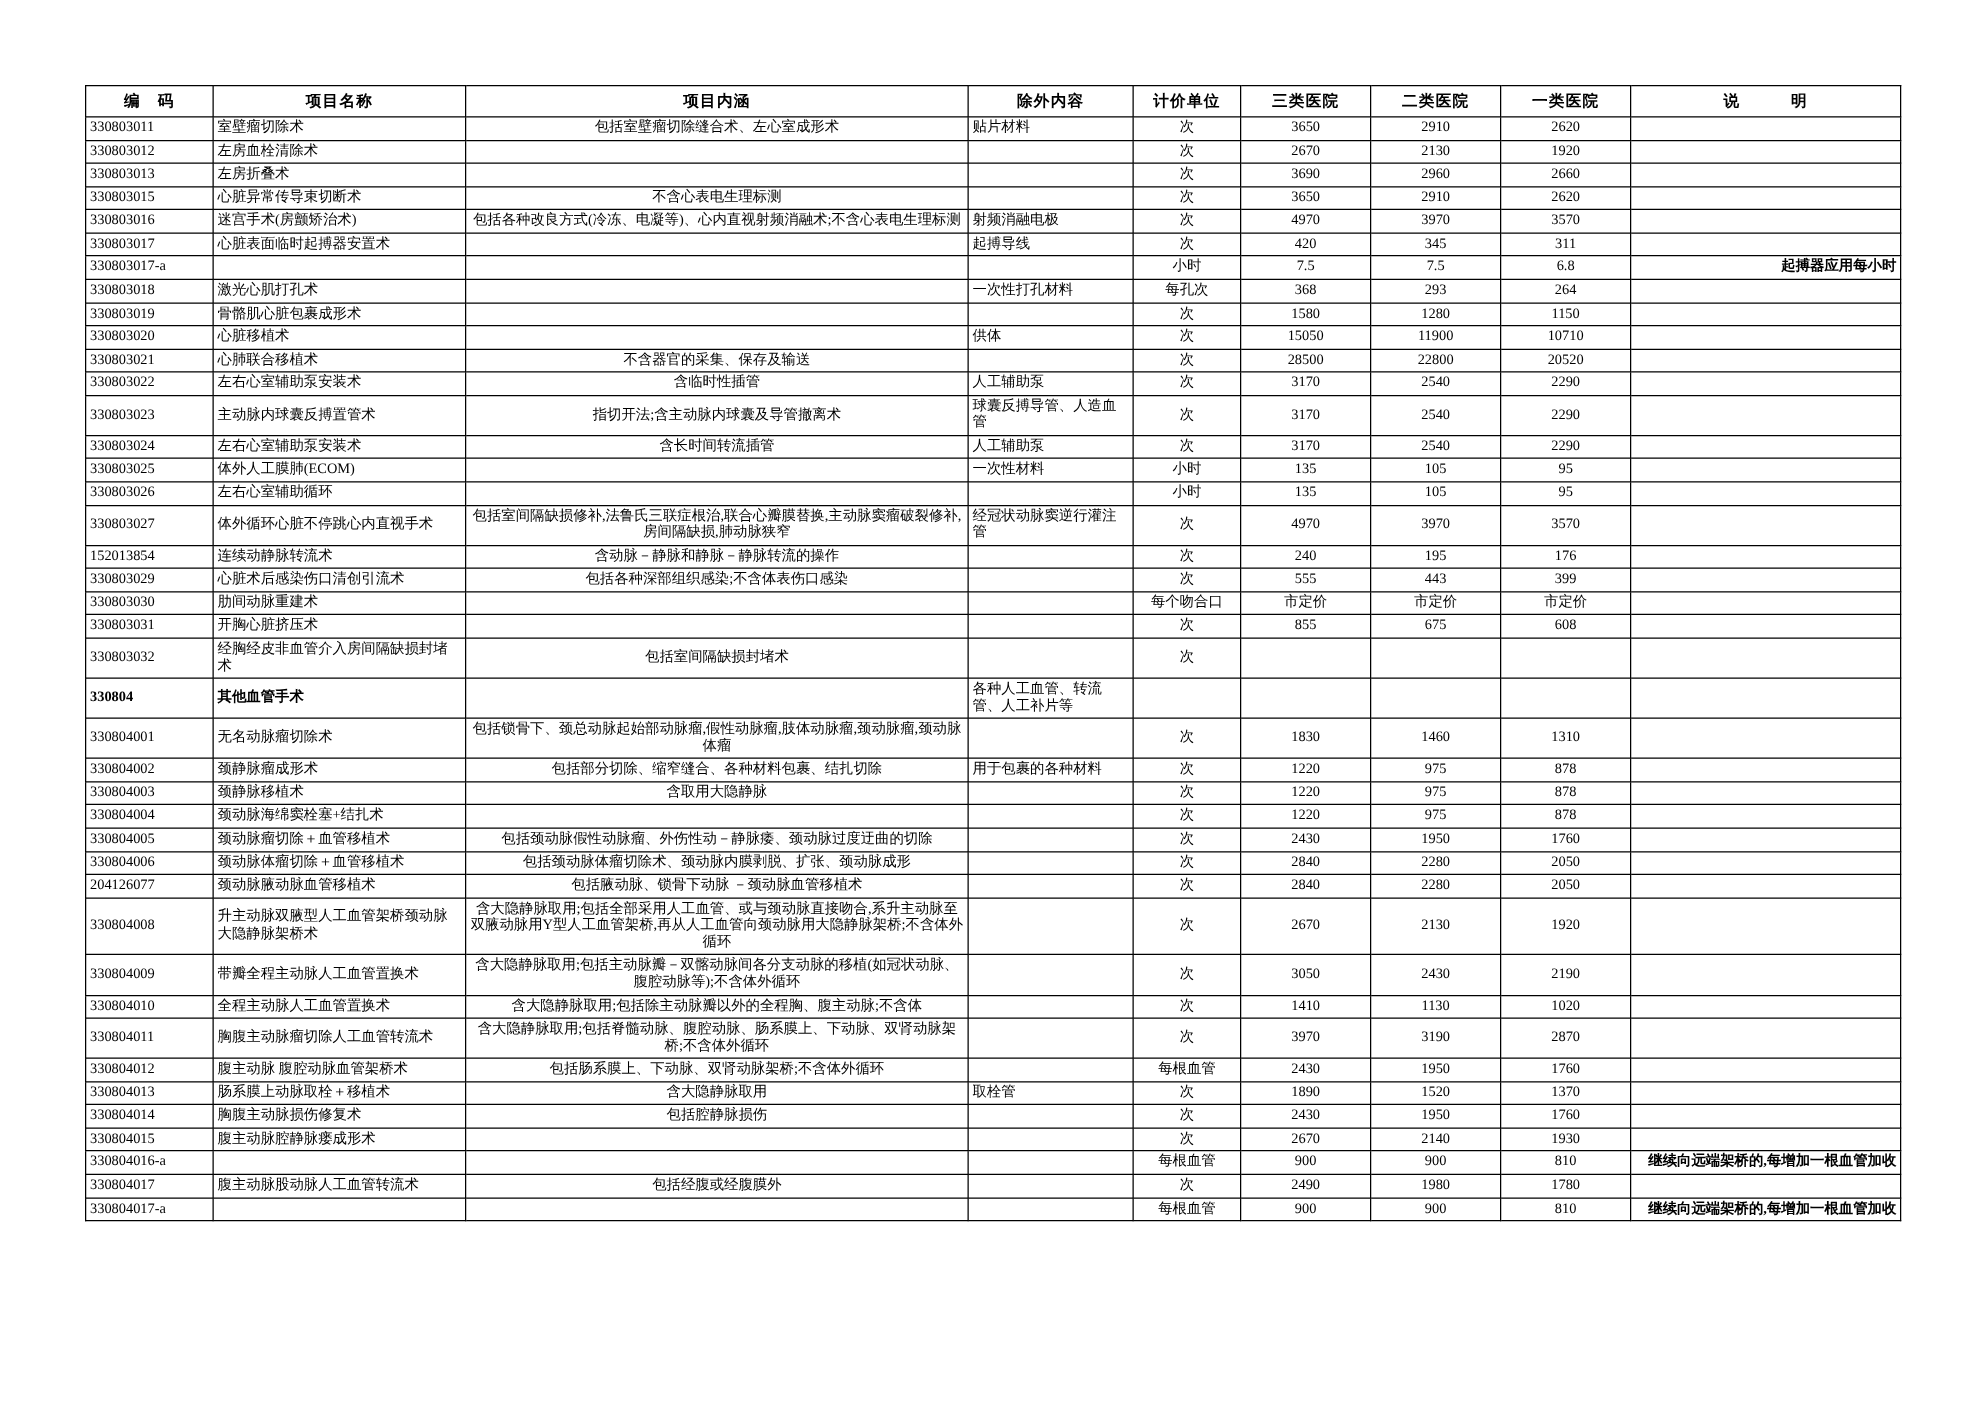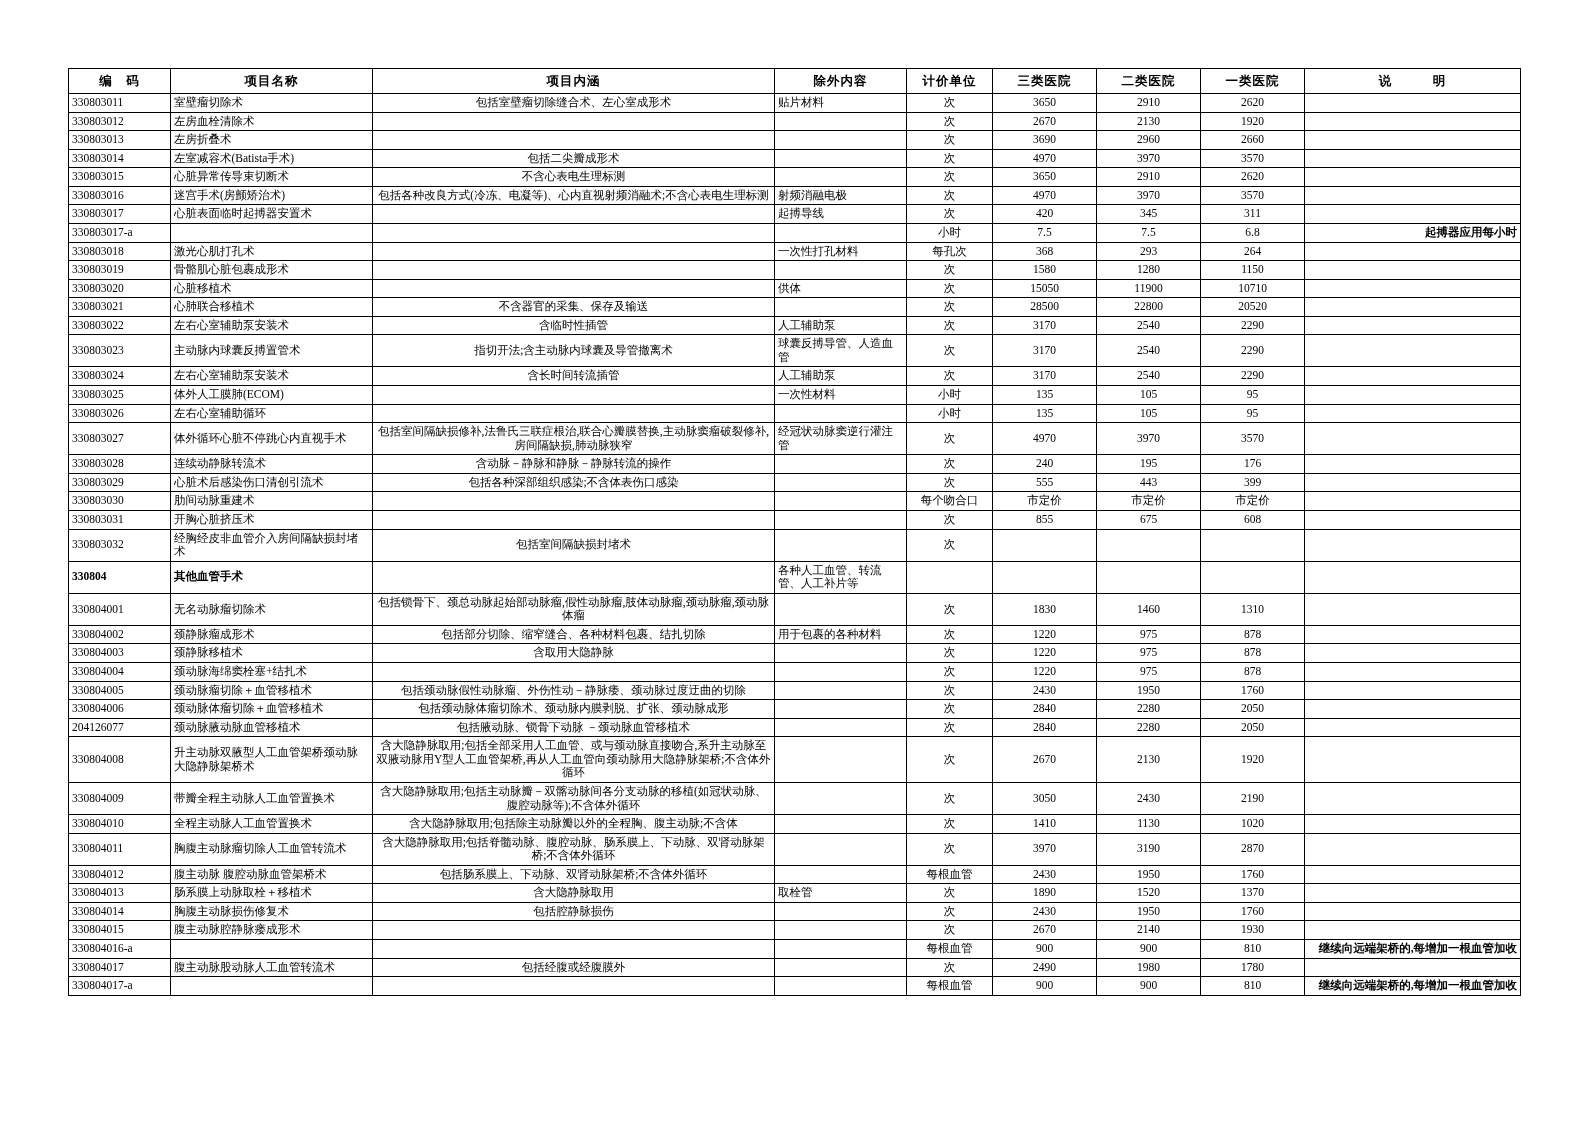--- a/index.html
+++ b/index.html
@@ -120,31 +120,20 @@
           <td class="name">左房折叠术</td>
           <td class="content"></td>
           <td class="exclude"></td>
           <td class="unit">次</td>
           <td class="price">3690</td>
           <td class="price">2960</td>
           <td class="price">2660</td>
           <td class="note"></td>
         </tr>
         <tr>
-          <td class="code">330803014</td>
-          <td class="name">左室减容术(Batista手术)</td>
-          <td class="content">包括二尖瓣成形术</td>
-          <td class="exclude"></td>
-          <td class="unit">次</td>
-          <td class="price">4970</td>
-          <td class="price">3970</td>
-          <td class="price">3570</td>
-          <td class="note"></td>
-        </tr>
-        <tr>
           <td class="code">330803015</td>
           <td class="name">心脏异常传导束切断术</td>
           <td class="content">不含心表电生理标测</td>
           <td class="exclude"></td>
           <td class="unit">次</td>
           <td class="price">3650</td>
           <td class="price">2910</td>
           <td class="price">2620</td>
           <td class="note"></td>
         </tr>
@@ -285,21 +274,21 @@
           <td class="name">体外循环心脏不停跳心内直视手术</td>
           <td class="content">包括室间隔缺损修补,法鲁氏三联症根治,联合心瓣膜替换,主动脉窦瘤破裂修补,房间隔缺损,肺动脉狭窄</td>
           <td class="exclude">经冠状动脉窦逆行灌注管</td>
           <td class="unit">次</td>
           <td class="price">4970</td>
           <td class="price">3970</td>
           <td class="price">3570</td>
           <td class="note"></td>
         </tr>
         <tr>
-          <td class="code">330803028</td>
+          <td class="code">152013854</td>
           <td class="name">连续动静脉转流术</td>
           <td class="content">含动脉－静脉和静脉－静脉转流的操作</td>
           <td class="exclude"></td>
           <td class="unit">次</td>
           <td class="price">240</td>
           <td class="price">195</td>
           <td class="price">176</td>
           <td class="note"></td>
         </tr>
         <tr>

